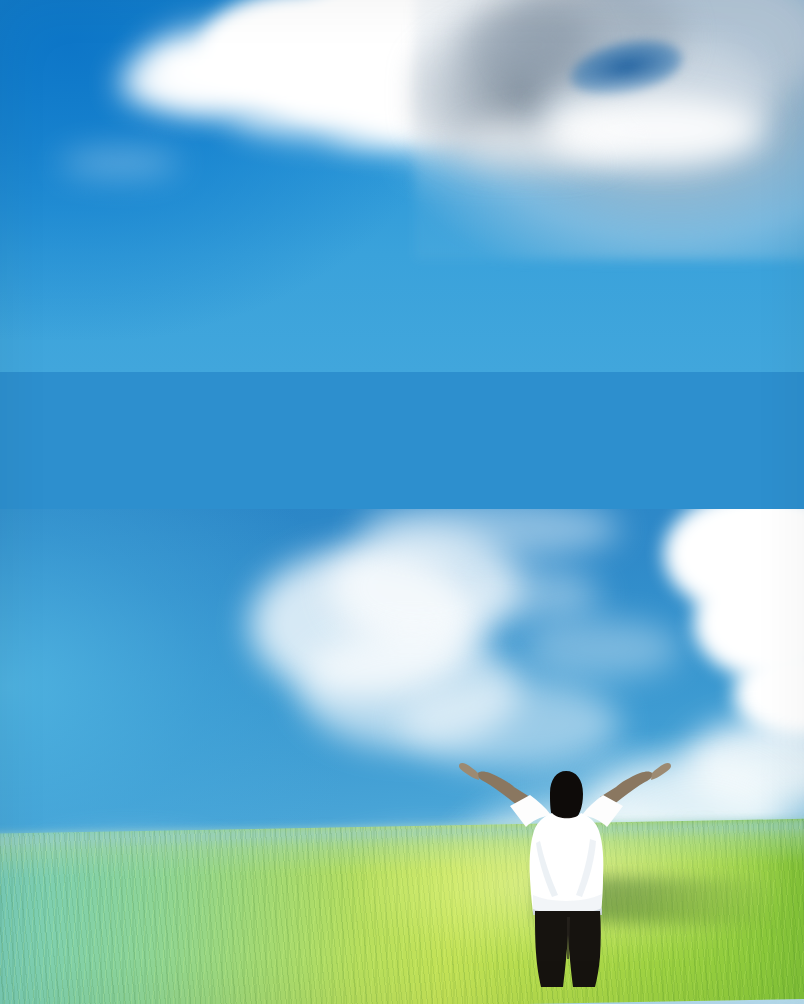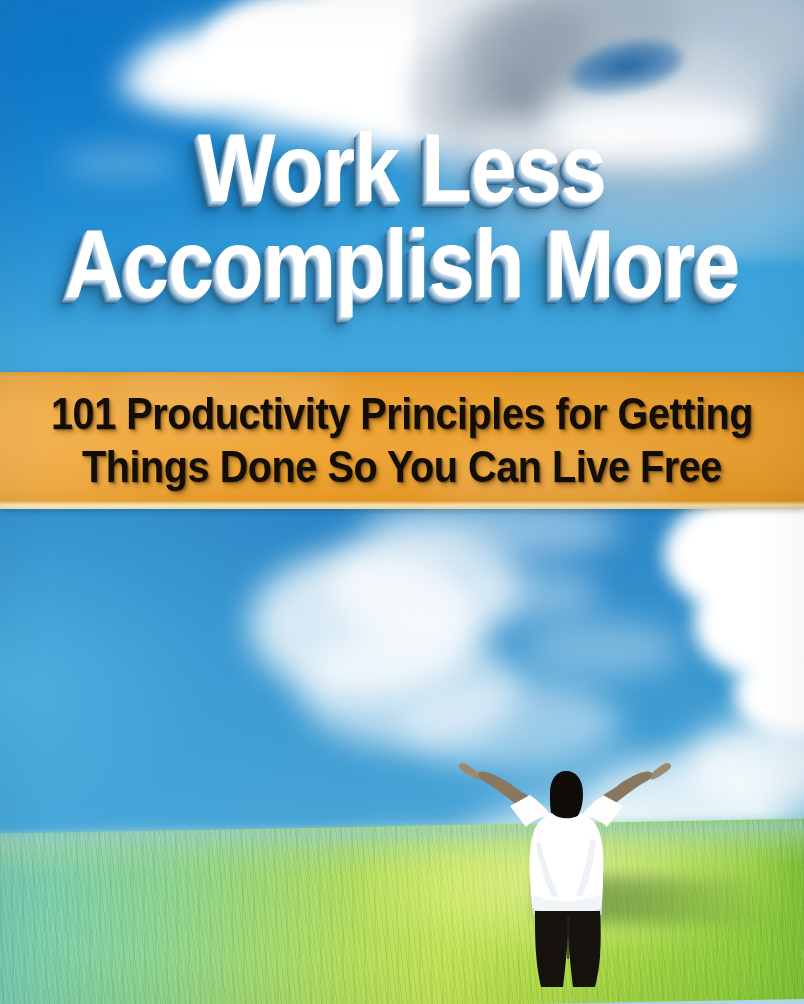--- a/index.html
+++ b/index.html
@@ -355,32 +355,21 @@
     <div class="cl cl-dim cl-soft" style="right:30px; top:40px; width:230px; height:120px; opacity:.8;"></div>
     <div class="cl cl-grey cl-soft" style="right:120px; top:-20px; width:180px; height:110px; opacity:.55;"></div>
     <div class="cl cl-grey2 cl-soft" style="right:210px; top:0px; width:130px; height:90px; opacity:.42;"></div>
     <div class="sky-hole"></div>
     <div class="cl cl-soft" style="right:40px; top:95px; width:220px; height:70px; opacity:.9;"></div>
     <div class="cl cl-soft" style="right:170px; top:120px; width:170px; height:44px; opacity:.6;"></div>
     <div class="cl cl-soft" style="left:60px; top:150px; width:120px; height:26px; opacity:.32;"></div>
     <div class="cl cl-soft" style="left:400px; top:150px; width:200px; height:26px; opacity:.28;"></div>
   </div>
 
-  <div class="title-block">
-    <div class="title-line title-line-1">Work Less</div>
-    <div class="title-line title-line-2">Accomplish More</div>
-  </div>
-
-  <div class="banner">
-    <div class="banner-sheen"></div>
-    <div class="banner-blotch" style="left:120px; top:-30px; width:220px; height:90px;"></div>
-    <div class="banner-blotch" style="left:420px; top:74px; width:260px; height:70px;"></div>
-    <div class="banner-text banner-line-1">101 Productivity Principles for Getting</div>
-    <div class="banner-text banner-line-2">Things Done So You Can Live Free</div>
-  </div>
+
 
   <div class="photo-bottom">
     <div class="photo-left-glow"></div>
 
     <div class="cl cl-soft" style="left:250px; top:40px; width:230px; height:150px; opacity:.80;"></div>
     <div class="cl cl-soft" style="left:330px; top:18px; width:190px; height:120px; opacity:.72;"></div>
     <div class="cl cl-soft" style="left:300px; top:120px; width:220px; height:120px; opacity:.62;"></div>
     <div class="cl cl-soft" style="left:400px; top:170px; width:220px; height:90px; opacity:.48;"></div>
     <div class="cl cl-soft" style="left:470px; top:60px; width:130px; height:50px; opacity:.40;"></div>
     <div class="cl cl-soft" style="left:520px; top:110px; width:160px; height:60px; opacity:.34;"></div>

